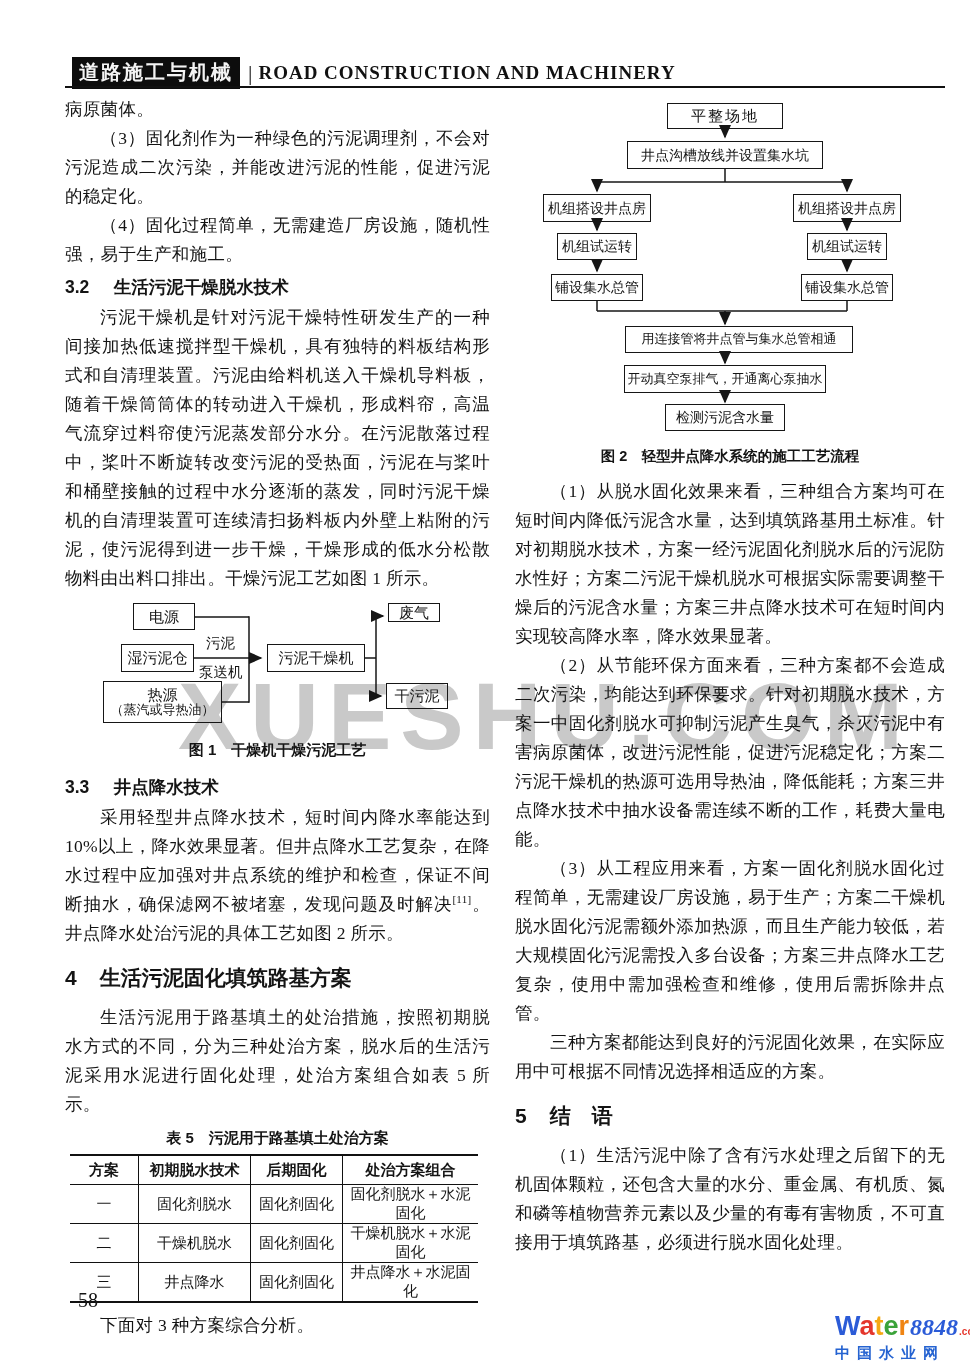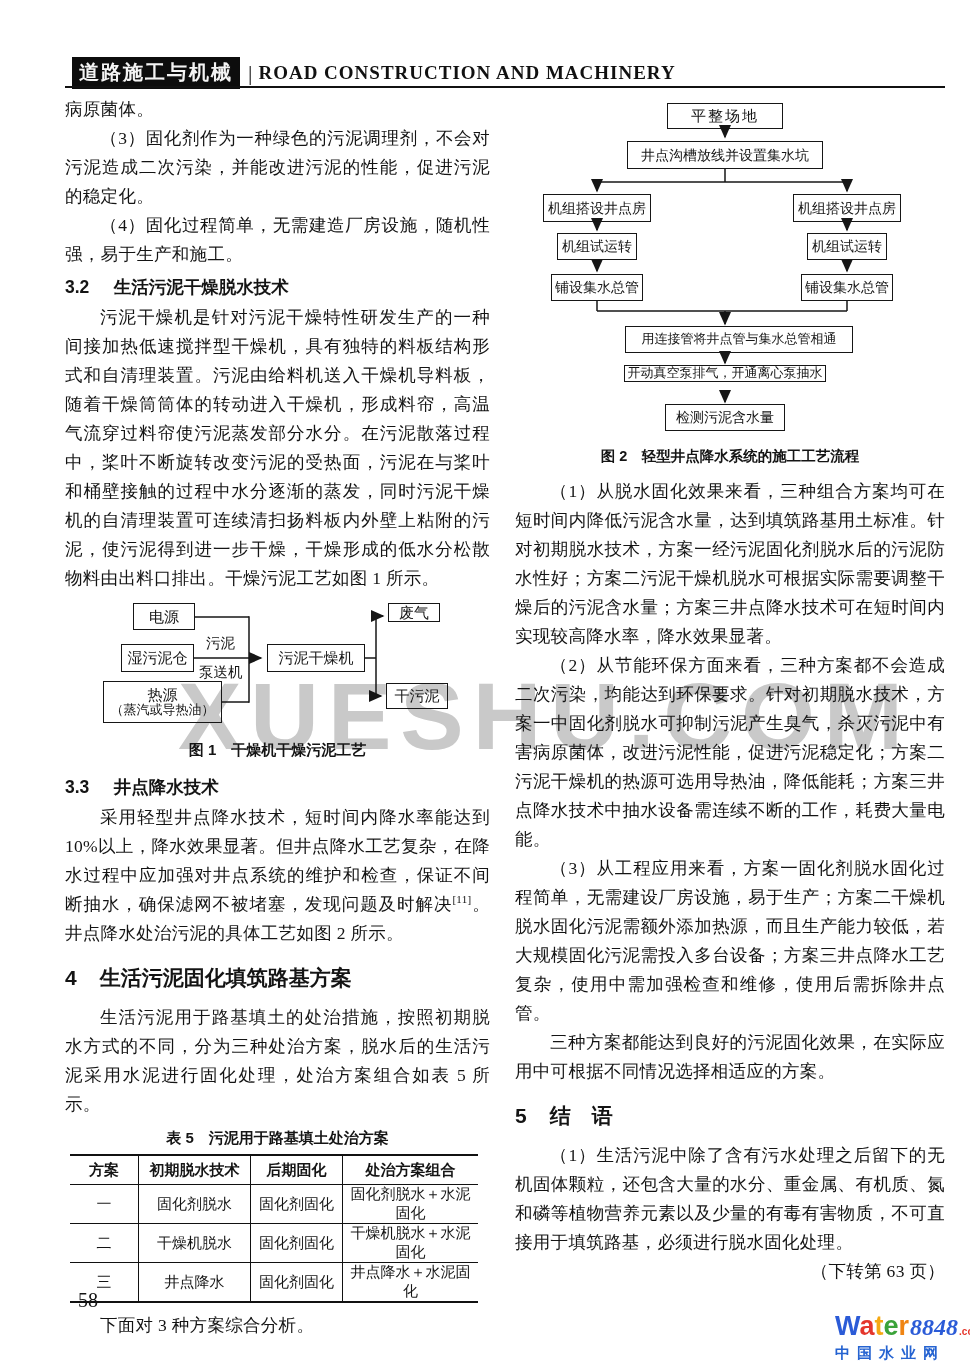--- a/index.html
+++ b/index.html
@@ -203,38 +203,37 @@
       </svg>
       <div class="fbox" style="left:152px;top:6px;width:116px;height:26px;letter-spacing:2px;">平整场地</div>
       <div class="fbox" style="left:112px;top:44px;width:196px;height:28px;font-size:14px;">井点沟槽放线并设置集水坑</div>
       <div class="fbox" style="left:28px;top:97px;width:108px;height:28px;font-size:14px;">机组搭设井点房</div>
       <div class="fbox" style="left:278px;top:97px;width:108px;height:28px;font-size:14px;">机组搭设井点房</div>
       <div class="fbox" style="left:42px;top:136px;width:80px;height:27px;font-size:14px;">机组试运转</div>
       <div class="fbox" style="left:292px;top:136px;width:80px;height:27px;font-size:14px;">机组试运转</div>
       <div class="fbox" style="left:36px;top:177px;width:92px;height:27px;font-size:14px;">铺设集水总管</div>
       <div class="fbox" style="left:286px;top:177px;width:92px;height:27px;font-size:14px;">铺设集水总管</div>
       <div class="fbox" style="left:110px;top:229px;width:228px;height:27px;font-size:13px;">用连接管将井点管与集水总管相通</div>
-      <div class="fbox" style="left:109px;top:268px;width:202px;height:17px;font-size:13px;">开动真空泵排气，开通离心泵抽水</div>
+      <div class="fbox" style="left:109px;top:268px;width:202px;height:28px;font-size:13px;">开动真空泵排气，开通离心泵抽水</div>
       <div class="fbox" style="left:150px;top:307px;width:120px;height:27px;font-size:14px;">检测污泥含水量</div>
       <div class="figcap" style="top:350px;font-size:14.5px;">
         <span class="cl">图 2</span><span>轻型井点降水系统的施工工艺流程</span>
       </div>
     </div>
 
     <p class="body indent">（1）从脱水固化效果来看，三种组合方案均可在短时间内降低污泥含水量，达到填筑路基用土标准。针对初期脱水技术，方案一经污泥固化剂脱水后的污泥防水性好；方案二污泥干燥机脱水可根据实际需要调整干燥后的污泥含水量；方案三井点降水技术可在短时间内实现较高降水率，降水效果显著。</p>
     <p class="body indent">（2）从节能环保方面来看，三种方案都不会造成二次污染，均能达到环保要求。针对初期脱水技术，方案一中固化剂脱水可抑制污泥产生臭气，杀灭污泥中有害病原菌体，改进污泥性能，促进污泥稳定化；方案二污泥干燥机的热源可选用导热油，降低能耗；方案三井点降水技术中抽水设备需连续不断的工作，耗费大量电能。</p>
     <p class="body indent">（3）从工程应用来看，方案一固化剂脱水固化过程简单，无需建设厂房设施，易于生产；方案二干燥机脱水固化污泥需额外添加热源，而且生产能力较低，若大规模固化污泥需投入多台设备；方案三井点降水工艺复杂，使用中需加强检查和维修，使用后需拆除井点管。</p>
     <p class="body indent">三种方案都能达到良好的污泥固化效果，在实际应用中可根据不同情况选择相适应的方案。</p>
 
     <h2 class="big">
       <span class="num">5</span><span>结　语</span>
     </h2>
 
     <p class="body indent">（1）生活污泥中除了含有污水处理之后留下的无机固体颗粒，还包含大量的水分、重金属、有机质、氮和磷等植物营养元素以及少量的有毒有害物质，不可直接用于填筑路基，必须进行脱水固化处理。</p>
-    <p class="body endnote">（下转第 63 页）</p>
   </div>
 
   <div class="pagenum">58</div>
 
   <div class="sitelogo">
     <div class="logo-line1">
       <span class="logo-water"><span style="color: rgb(43, 91, 215);">W</span><span style="color: rgb(228, 54, 44);">a</span><span style="color: rgb(245, 168, 18);">t</span><span style="color: rgb(59, 163, 58);">e</span><span style="color: rgb(239, 132, 18);">r</span></span>
       <span class="logo-number" style="color: rgb(43, 91, 215);">8848</span>
       <span class="logo-tld" style="color: rgb(228, 54, 44);">.com</span>
     </div>

